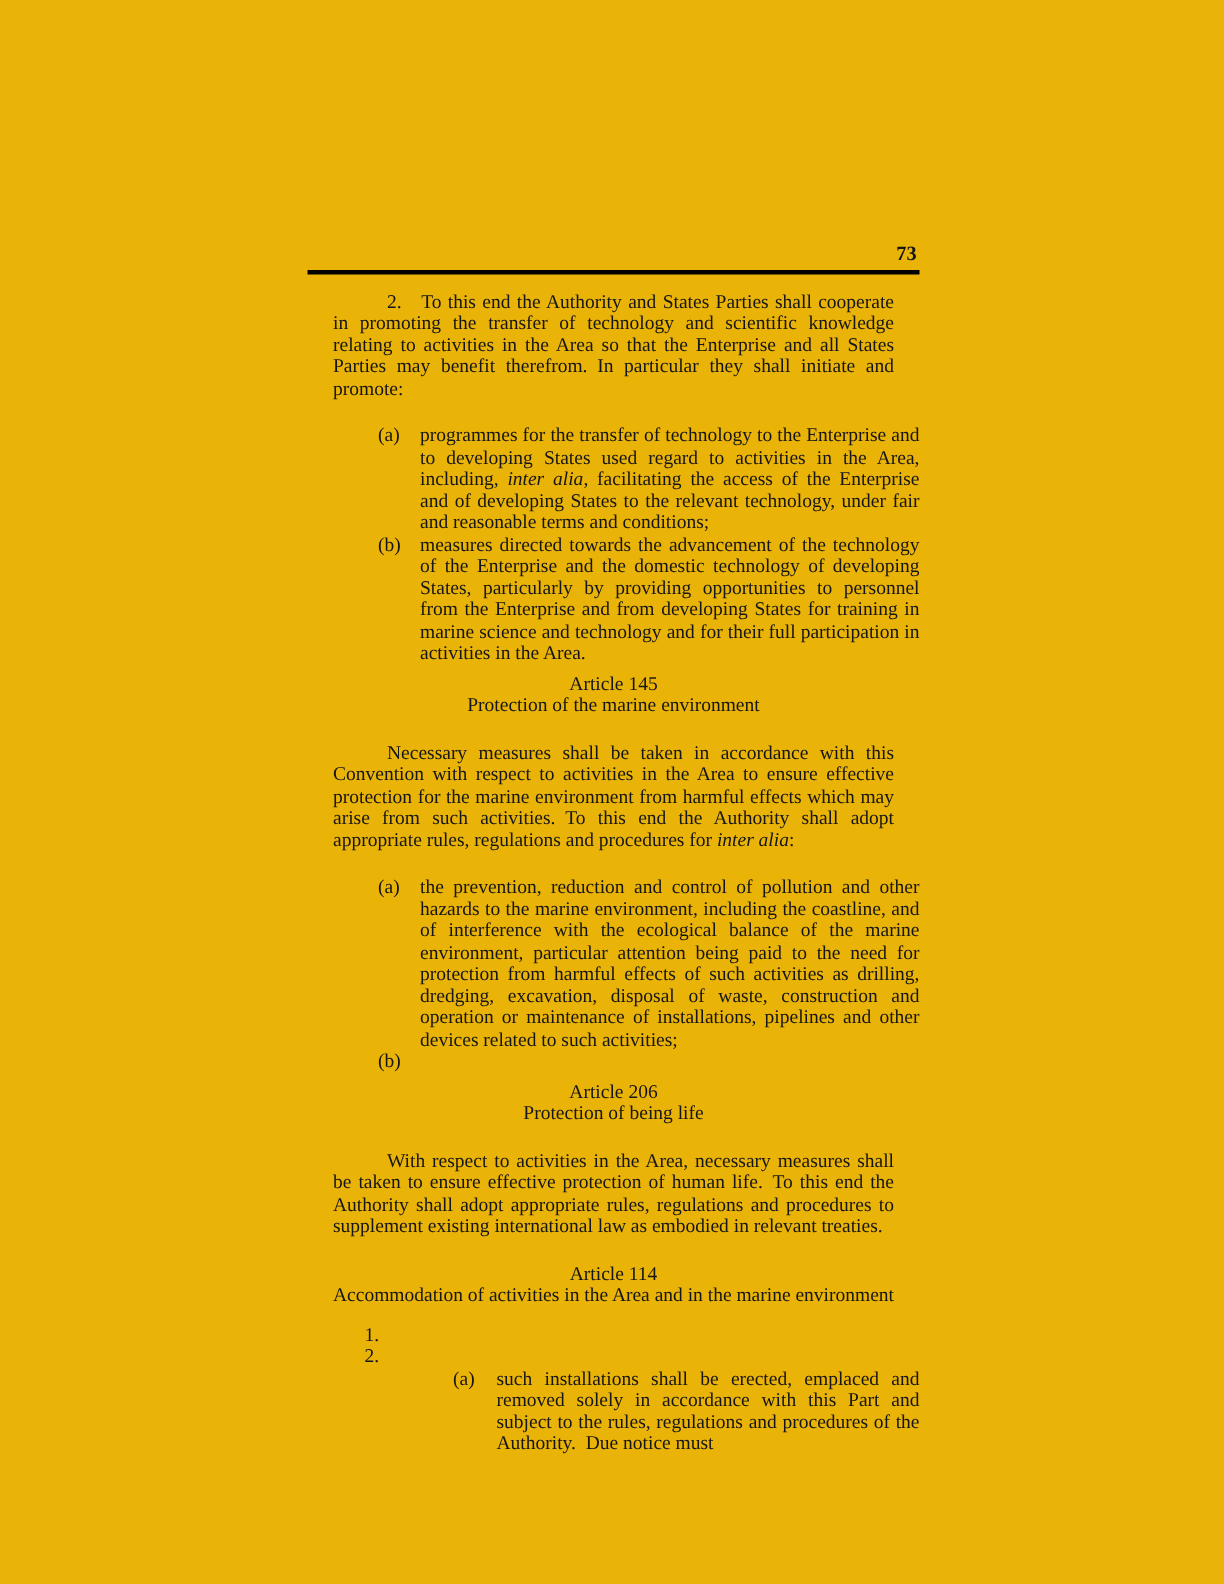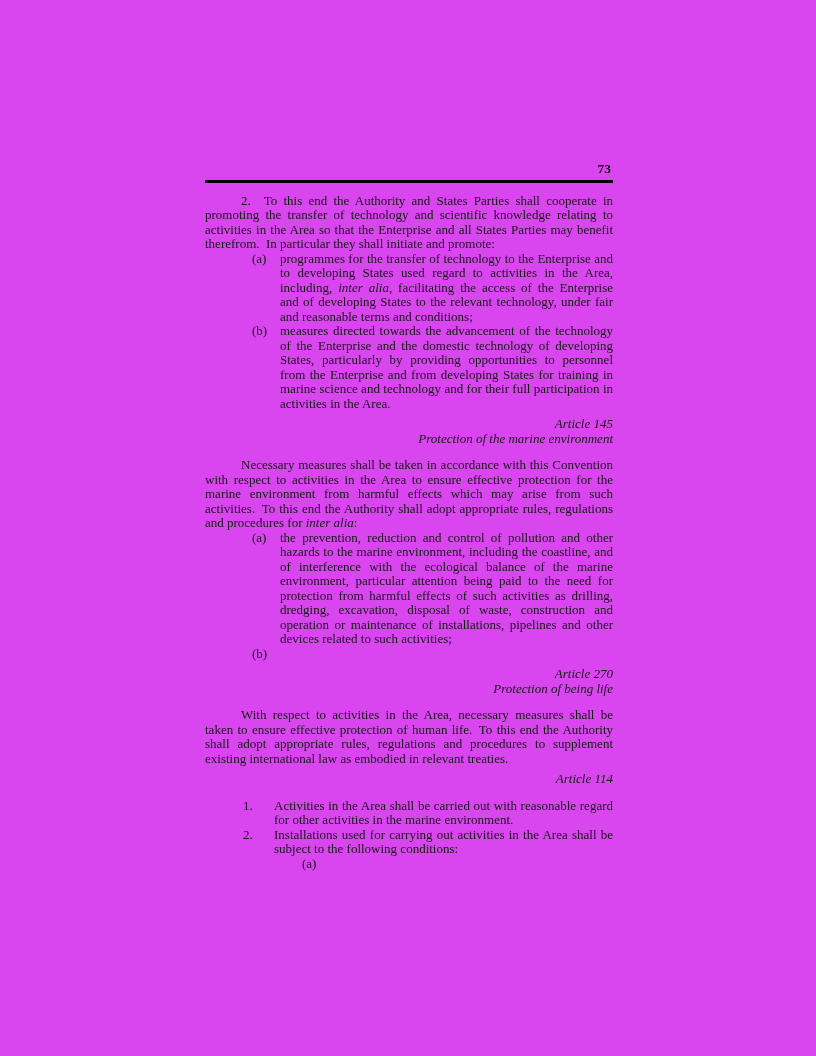--- a/index.html
+++ b/index.html
@@ -4,21 +4,21 @@
 <style>
   html, body {
     margin: 0;
     padding: 0;
     background: #ffffff;
   }
   .page {
     position: relative;
     width: 816px;
     height: 1056px;
-    background: #d946ef;
+    background: #eab308;
     overflow: hidden;
     font-family: "Liberation Serif", serif;
     color: #161616;
   }
   .content {
     position: absolute;
     left: 205px;
     top: 162px;
     width: 408px;
     font-size: 13px;
@@ -27,21 +27,21 @@
   }
   .page-header {
     text-align: right;
     font-weight: bold;
     font-size: 13.5px;
     padding-bottom: 3px;
     padding-right: 2px;
     border-bottom: 3px solid #000000;
   }
   .para {
-    margin: 0;
+    margin: 17px;
     text-indent: 36px;
   }
   .para.first {
     margin-top: 11px;
   }
   .num-gap {
     display: inline-block;
     width: 13px;
   }
   .li {
@@ -56,22 +56,21 @@
     flex: 1 1 auto;
     text-align: justify;
   }
   .li.lvl1 { padding-left: 47px; }
   .li.lvl1 .marker { width: 28px; }
   .li.lvl1n { padding-left: 38px; }
   .li.lvl1n .marker { width: 31px; }
   .li.lvl2 { padding-left: 97px; }
   .li.lvl2 .marker { width: 29px; }
   .heading {
-    text-align: right;
-    font-style: italic;
+    text-align: center;
     margin: 6px 0 12px 0;
   }
   .heading .h-line {
     display: block;
   }
   i { }
 </style>
 </head>
 <body>
 
@@ -104,38 +103,38 @@
     <div class="li lvl1">
       <span class="marker">(a)</span>
       <span class="litext">the prevention, reduction and control of pollution and other hazards to the marine environment, including the coastline, and of interference with the ecological balance of the marine environment, particular attention being paid to the need for protection from harmful effects of such activities as drilling, dredging, excavation, disposal of waste, construction and operation or maintenance of installations, pipelines and other devices related to such activities;</span>
     </div>
 
     <div class="li lvl1">
       <span class="marker">(b)</span>
     </div>
 
     <div class="heading">
-      <span class="h-line">Article 270</span>
+      <span class="h-line">Article 206</span>
       <span class="h-line">Protection of being life</span>
     </div>
 
     <p class="para">With respect to activities in the Area, necessary measures shall be taken to ensure effective protection of human life. To this end the Authority shall adopt appropriate rules, regulations and procedures to supplement existing international law as embodied in relevant treaties.</p>
 
     <div class="heading">
       <span class="h-line">Article 114</span>
+      <span class="h-line">Accommodation of activities in the Area and in the marine environment</span>
     </div>
 
     <div class="li lvl1n">
       <span class="marker">1.</span>
-      <span class="litext">Activities in the Area shall be carried out with reasonable regard for other activities in the marine environment.</span>
     </div>
 
     <div class="li lvl1n">
       <span class="marker">2.</span>
-      <span class="litext">Installations used for carrying out activities in the Area shall be subject to the following conditions:</span>
     </div>
 
     <div class="li lvl2">
       <span class="marker">(a)</span>
+      <span class="litext">such installations shall be erected, emplaced and removed solely in accordance with this Part and subject to the rules, regulations and procedures of the Authority. Due notice must</span>
     </div>
 
   </div>
 </div>
 
 </body></html>

